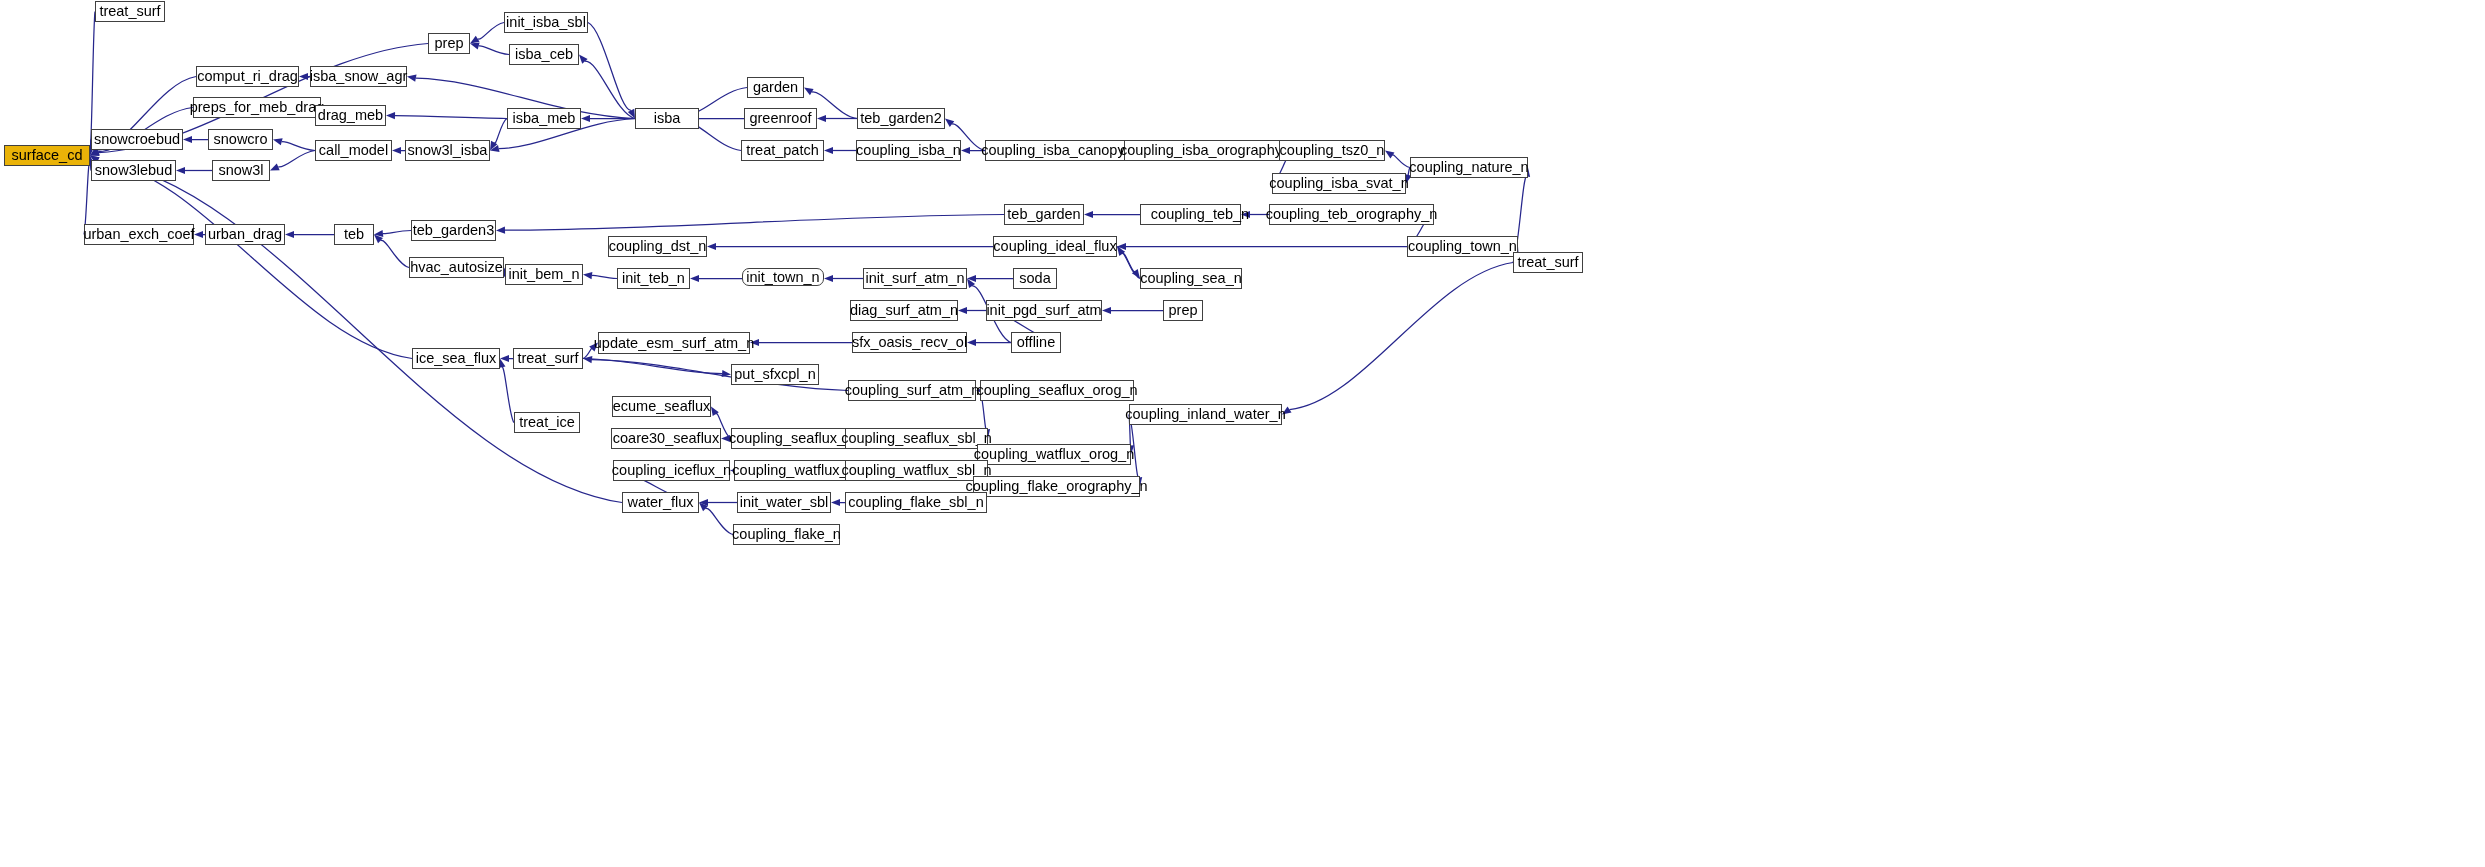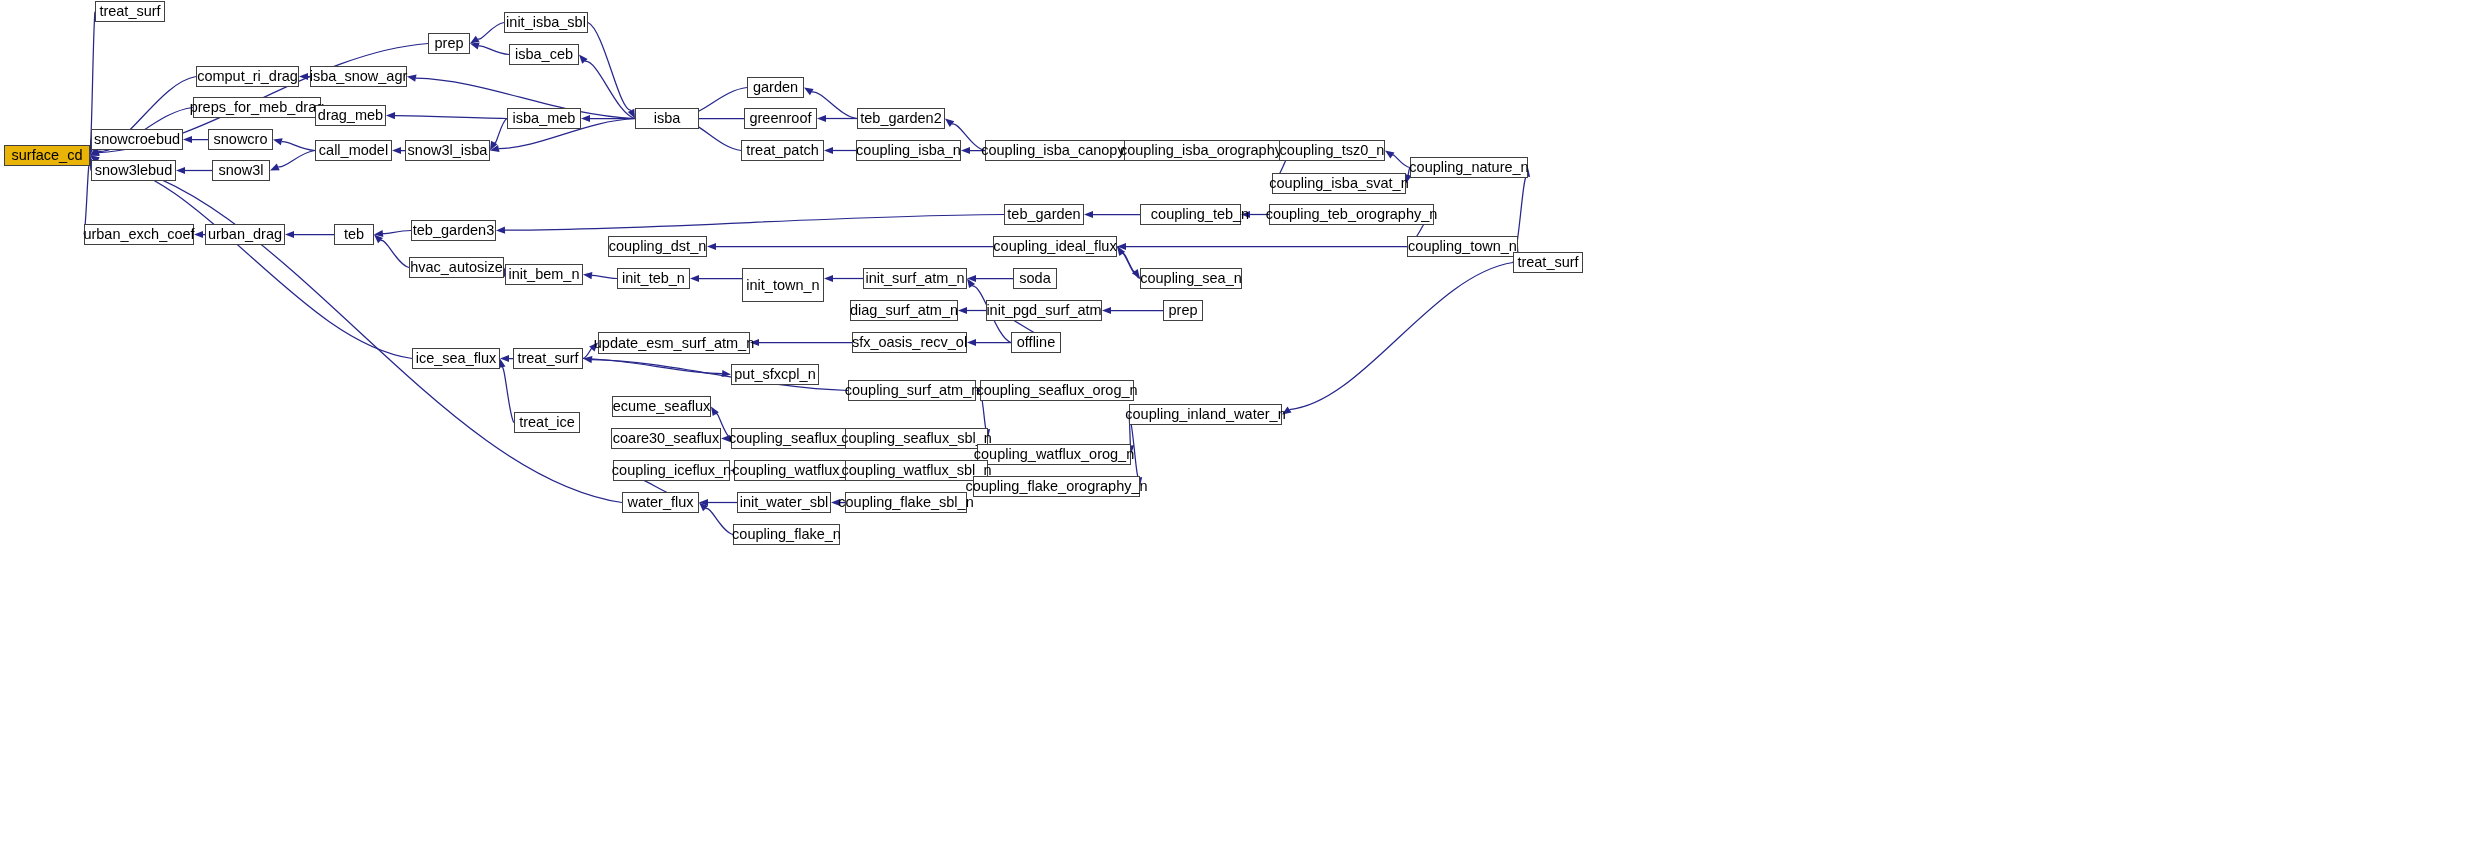--- a/index.html
+++ b/index.html
@@ -222,21 +222,21 @@
       <div class="node" style="left: 411px; top: 220px; width: 85px; height: 21px;">teb_garden3</div>
       <div class="node" style="left: 409px; top: 257px; width: 95px; height: 21px;">hvac_autosize</div>
       <div class="node" style="left: 1004px; top: 204px; width: 80px; height: 21px;">teb_garden</div>
       <div class="node" style="left: 1140px; top: 204px; width: 101px; height: 21px; padding-left: 19px;">coupling_teb_n</div>
       <div class="node" style="left: 1269px; top: 204px; width: 165px; height: 21px;">coupling_teb_orography_n</div>
       <div class="node" style="left: 1407px; top: 236px; width: 111px; height: 21px;">coupling_town_n</div>
       <div class="node" style="left: 1513px; top: 252px; width: 70px; height: 21px;">treat_surf</div>
       <div class="node" style="left: 608px; top: 236px; width: 99px; height: 21px;">coupling_dst_n</div>
       <div class="node" style="left: 505px; top: 264px; width: 78px; height: 21px;">init_bem_n</div>
       <div class="node" style="left: 617px; top: 268px; width: 73px; height: 21px;">init_teb_n</div>
-      <div class="node" style="left: 742px; top: 268px; width: 82px; height: 34px;">init_town_n</div>
+      <div class="node" style="left: 742px; top: 268px; width: 82px; height: 18px; border-radius: 7px;">init_town_n</div>
       <div class="node" style="left: 863px; top: 268px; width: 104px; height: 21px;">init_surf_atm_n</div>
       <div class="node" style="left: 1013px; top: 268px; width: 44px; height: 21px;">soda</div>
       <div class="node" style="left: 993px; top: 236px; width: 124px; height: 21px;">coupling_ideal_flux</div>
       <div class="node" style="left: 1140px; top: 268px; width: 102px; height: 21px;">coupling_sea_n</div>
       <div class="node" style="left: 850px; top: 300px; width: 108px; height: 21px;">diag_surf_atm_n</div>
       <div class="node" style="left: 986px; top: 300px; width: 116px; height: 21px;">init_pgd_surf_atm</div>
       <div class="node" style="left: 1163px; top: 300px; width: 40px; height: 21px;">prep</div>
       <div class="node" style="left: 412px; top: 348px; width: 88px; height: 21px;">ice_sea_flux</div>
       <div class="node" style="left: 513px; top: 348px; width: 70px; height: 21px;">treat_surf</div>
       <div class="node" style="left: 598px; top: 332px; width: 152px; height: 22px;">update_esm_surf_atm_n</div>
@@ -251,16 +251,16 @@
       <div class="node" style="left: 611px; top: 428px; width: 110px; height: 21px;">coare30_seaflux</div>
       <div class="node" style="left: 731px; top: 428px; width: 120px; height: 21px;">coupling_seaflux_n</div>
       <div class="node" style="left: 845px; top: 428px; width: 143px; height: 21px;">coupling_seaflux_sbl_n</div>
       <div class="node" style="left: 977px; top: 444px; width: 154px; height: 21px;">coupling_watflux_orog_n</div>
       <div class="node" style="left: 613px; top: 460px; width: 117px; height: 21px;">coupling_iceflux_n</div>
       <div class="node" style="left: 734px; top: 460px; width: 120px; height: 21px;">coupling_watflux_n</div>
       <div class="node" style="left: 845px; top: 460px; width: 143px; height: 21px;">coupling_watflux_sbl_n</div>
       <div class="node" style="left: 973px; top: 476px; width: 167px; height: 21px;">coupling_flake_orography_n</div>
       <div class="node" style="left: 622px; top: 492px; width: 77px; height: 21px;">water_flux</div>
       <div class="node" style="left: 737px; top: 492px; width: 94px; height: 21px;">init_water_sbl</div>
-      <div class="node" style="left: 845px; top: 492px; width: 122px; height: 21px;">coupling_flake_sbl_n</div>
+      <div class="node" style="left: 845px; top: 492px; width: 142px; height: 21px;">coupling_flake_sbl_n</div>
       <div class="node" style="left: 733px; top: 524px; width: 107px; height: 21px;">coupling_flake_n</div>
     </div>
 </div>
 
 </body></html>

